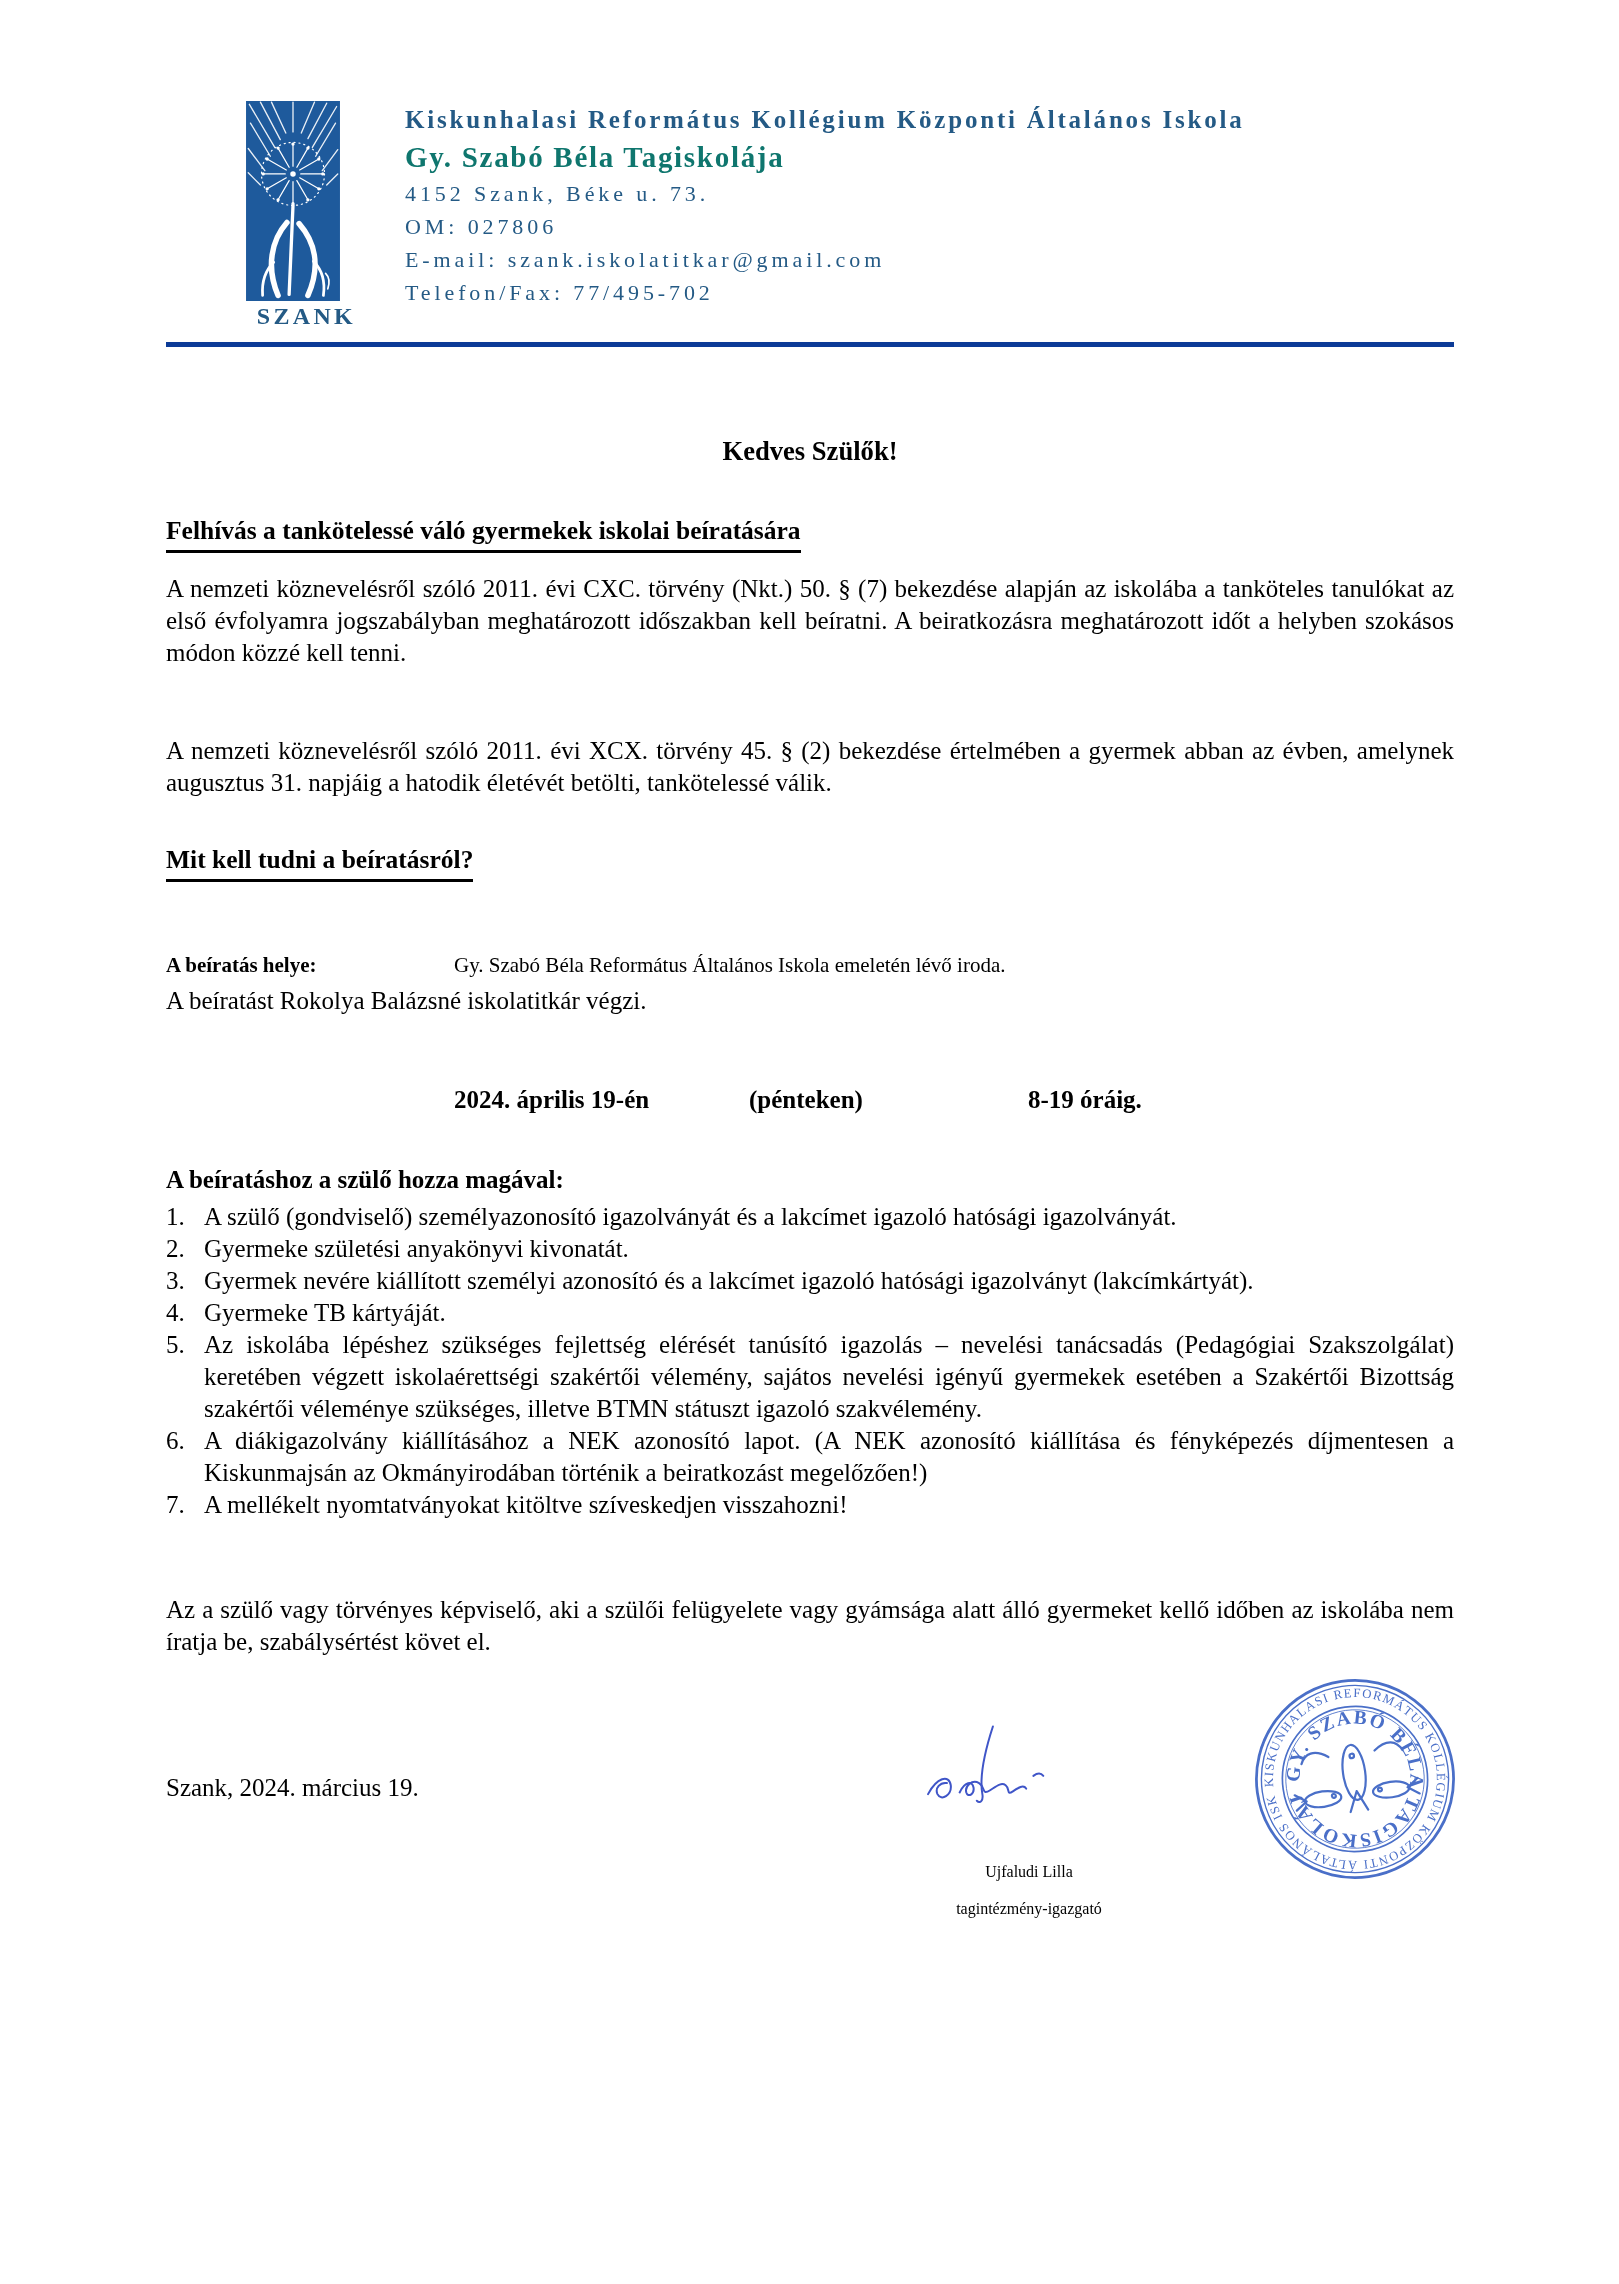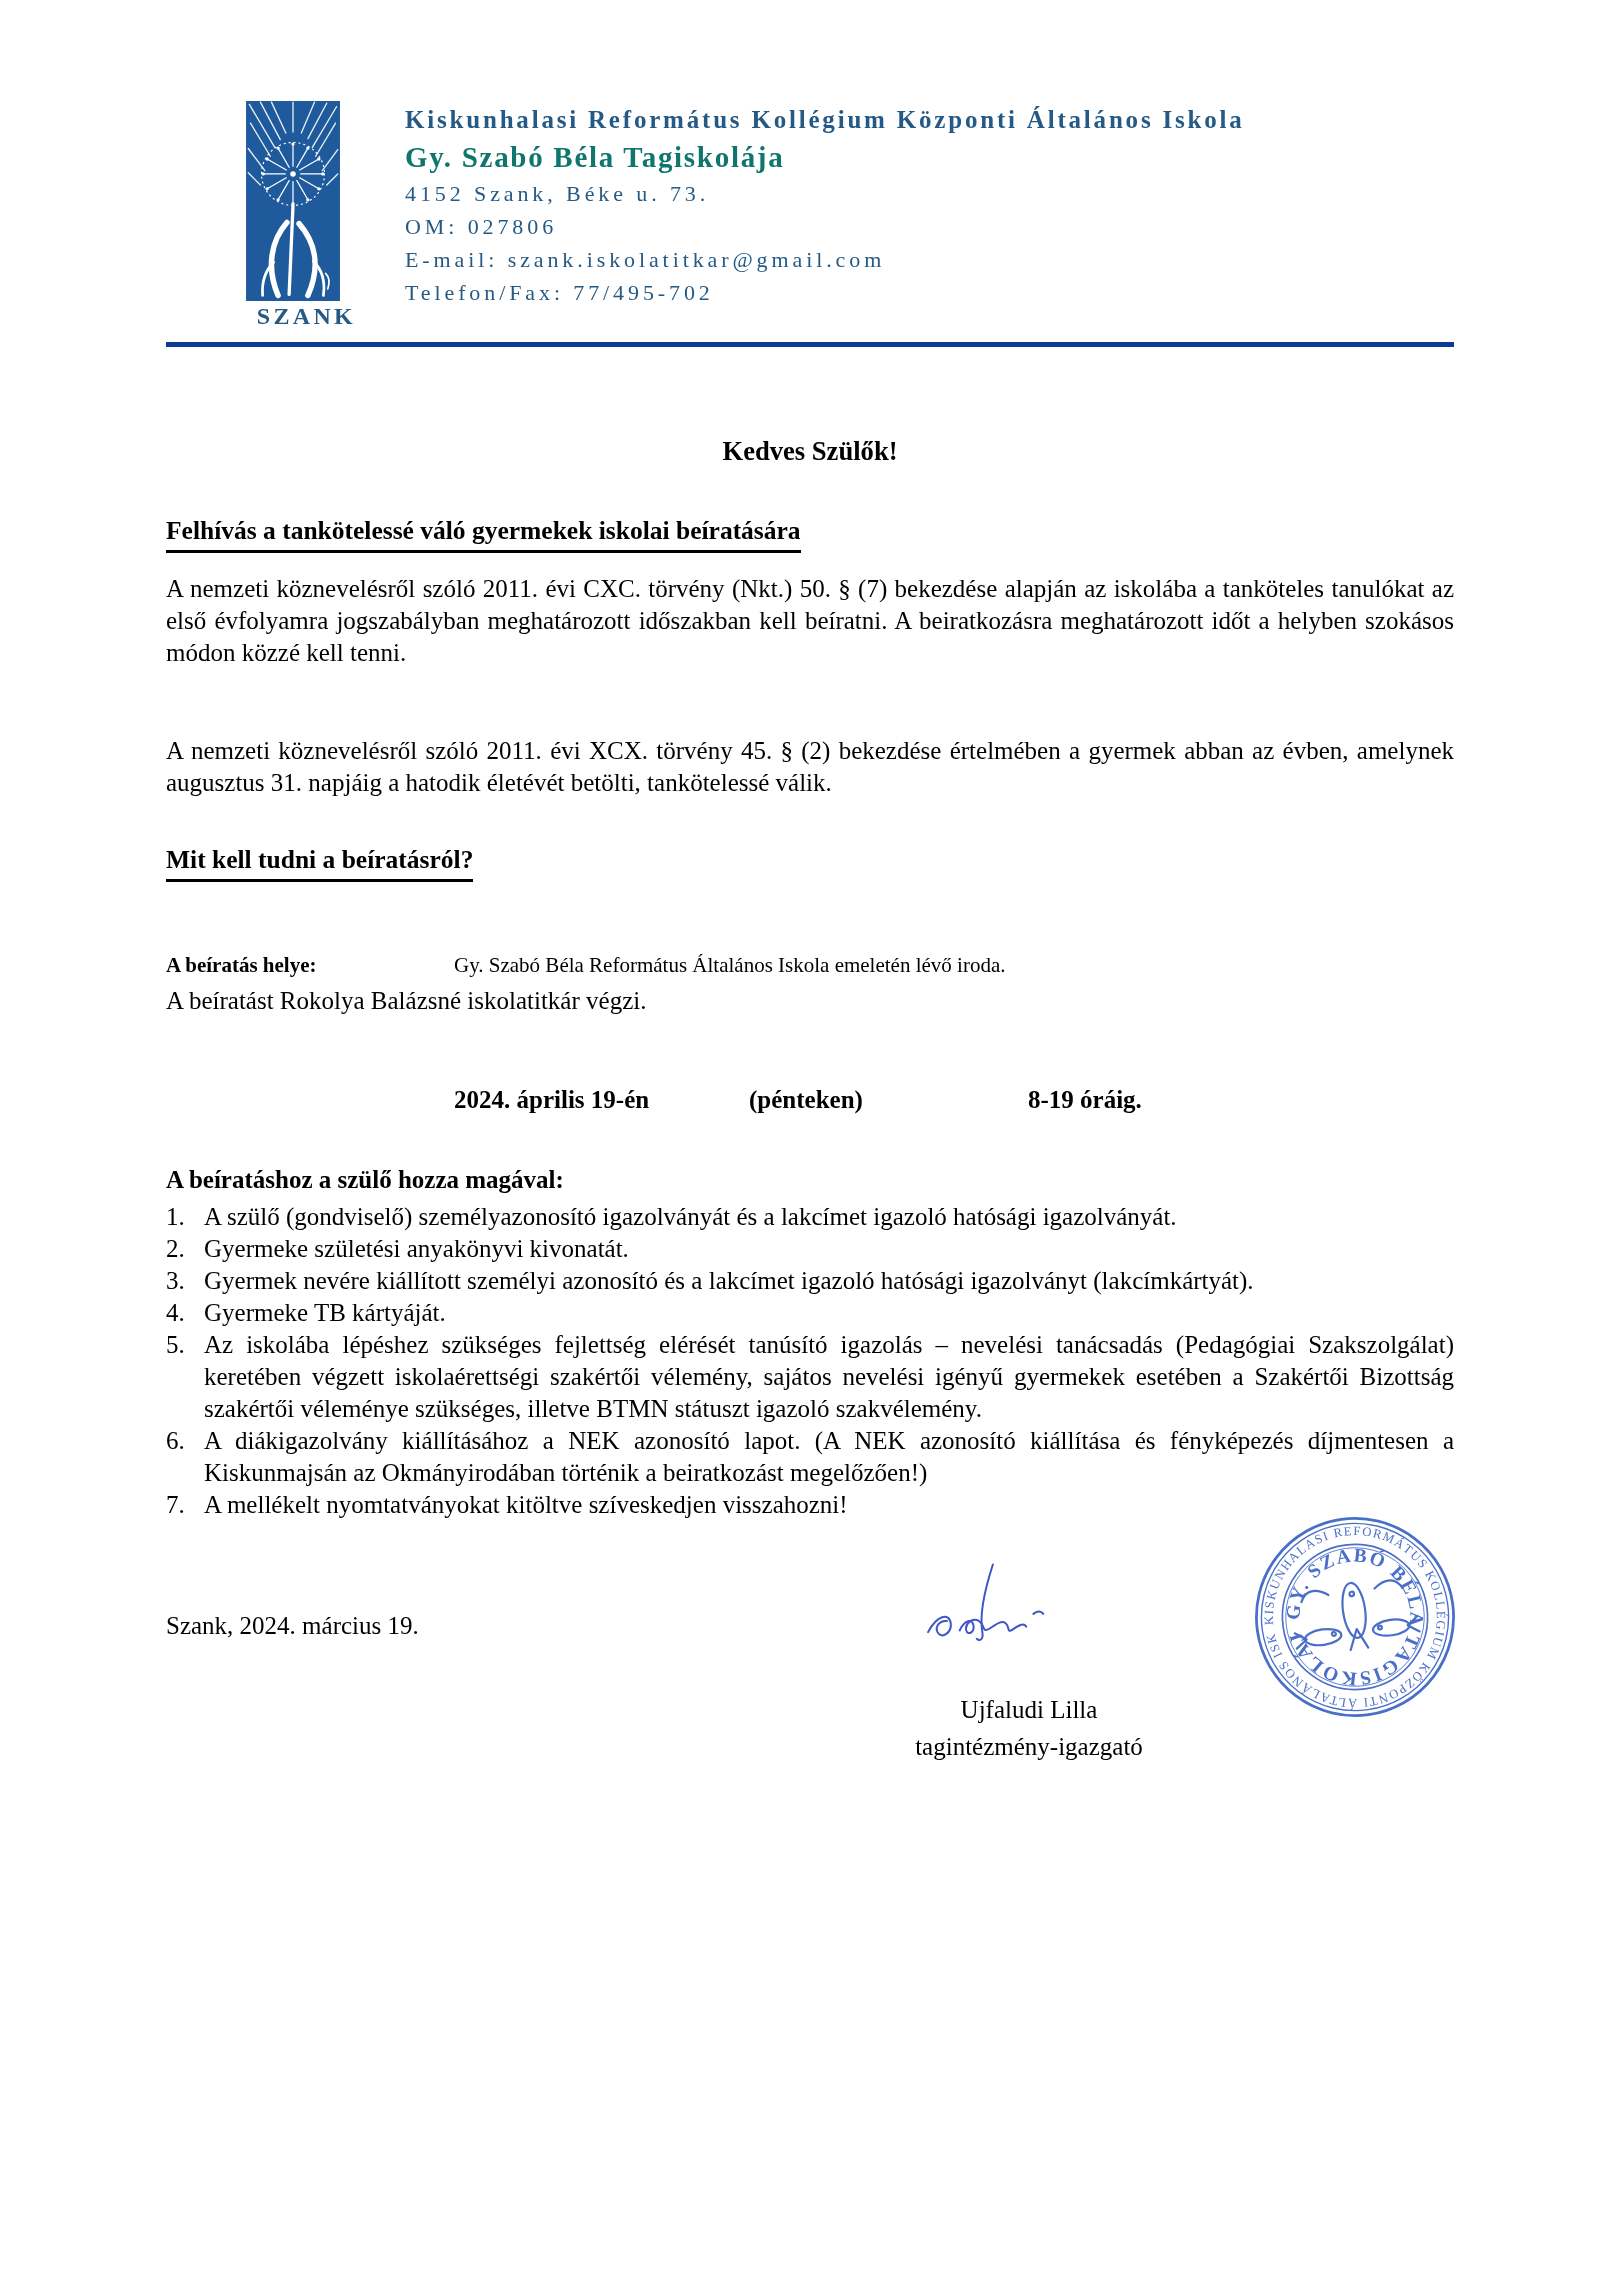--- a/index.html
+++ b/index.html
@@ -59,21 +59,21 @@
   .li{display:flex;font-size:25px;line-height:32px;}
   .li .num{width:38px;flex:0 0 auto;}
   .li .litext{flex:1;text-align:justify;}
   .closing{margin-top:73px;text-align:justify;font-size:25px;line-height:32px;}
   
   .footer{position:relative;height:443px;}
   .dateline{padding-top:91px;font-size:25px;}
   .signature{position:absolute;left:741px;top:39px;width:266px;height:111px;}
   .signer{
     position:absolute;left:686px;top:170px;width:354px;text-align:center;
-    font-size:25px;line-height:37px;
+    font-size:16px;line-height:37px;
   }
   .stamp{position:absolute;left:1086px;top:-6.6px;width:206px;height:206px;transform:rotate(-8deg);}
 </style>
 </head>
 <body>
 
 <div class="page">
   <div class="content">
 
     <header class="letterhead">
@@ -202,20 +202,21 @@
       <div class="li">
         <span class="num">6.</span>
         <div class="litext">A diákigazolvány kiállításához a NEK azonosító lapot.  (A NEK azonosító kiállítása és fényképezés díjmentesen a Kiskunmajsán az Okmányirodában történik a beiratkozást megelőzően!)</div>
       </div>
       <div class="li">
         <span class="num">7.</span>
         <div class="litext">A mellékelt nyomtatványokat kitöltve szíveskedjen visszahozni!</div>
       </div>
     </div>
 
+    <p class="closing">Az a szülő vagy törvényes képviselő, aki a szülői felügyelete vagy gyámsága alatt álló gyermeket kellő időben az iskolába nem íratja be, szabálysértést követ el.</p>
 
     <div class="footer">
       <div class="dateline">Szank, 2024. március 19.</div>
 
       <svg class="signature" viewBox="0 0 480 200">
         <g stroke="#3f55c8" stroke-width="3.6" fill="none" stroke-linecap="round">
           <path d="M155,8 C142,48 130,96 136,130 C138,142 132,148 126,142"></path>
           <path d="M38,130 C54,100 76,94 79,114 C81,131 62,144 55,130 C50,119 60,108 72,110"></path>
           <path d="M95,127 C104,108 118,105 120,118 C122,130 110,137 107,127 C104,116 117,103 130,110 C142,117 134,133 150,123 C161,116 170,108 178,114 C186,120 179,133 191,125 C200,119 210,112 215,120"></path>
           <path d="M228,97 C235,92 242,92 246,97"></path>

